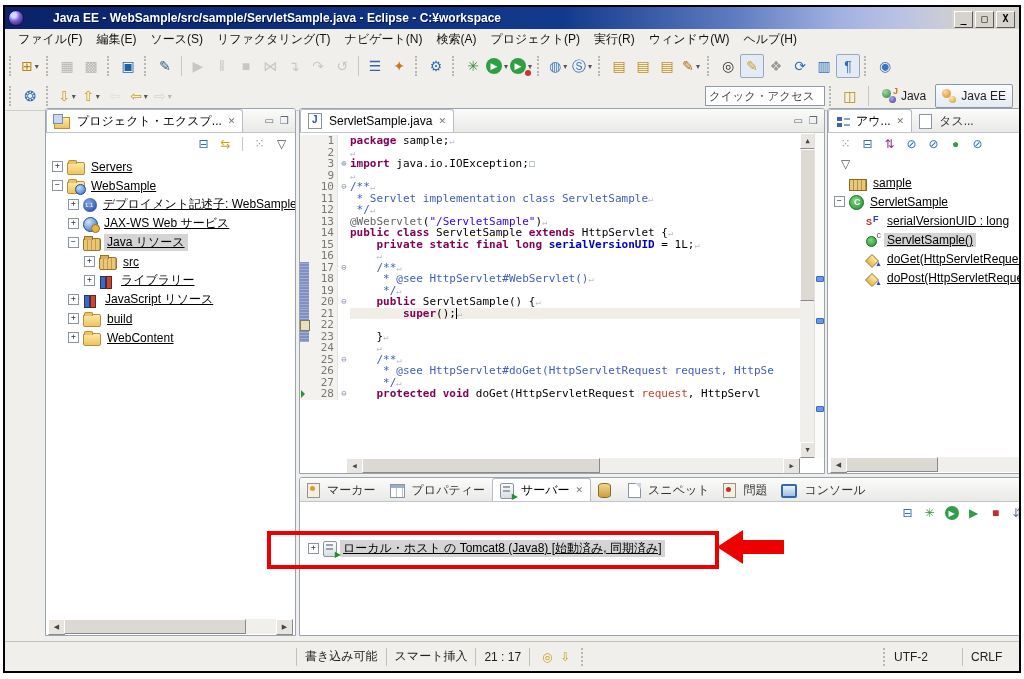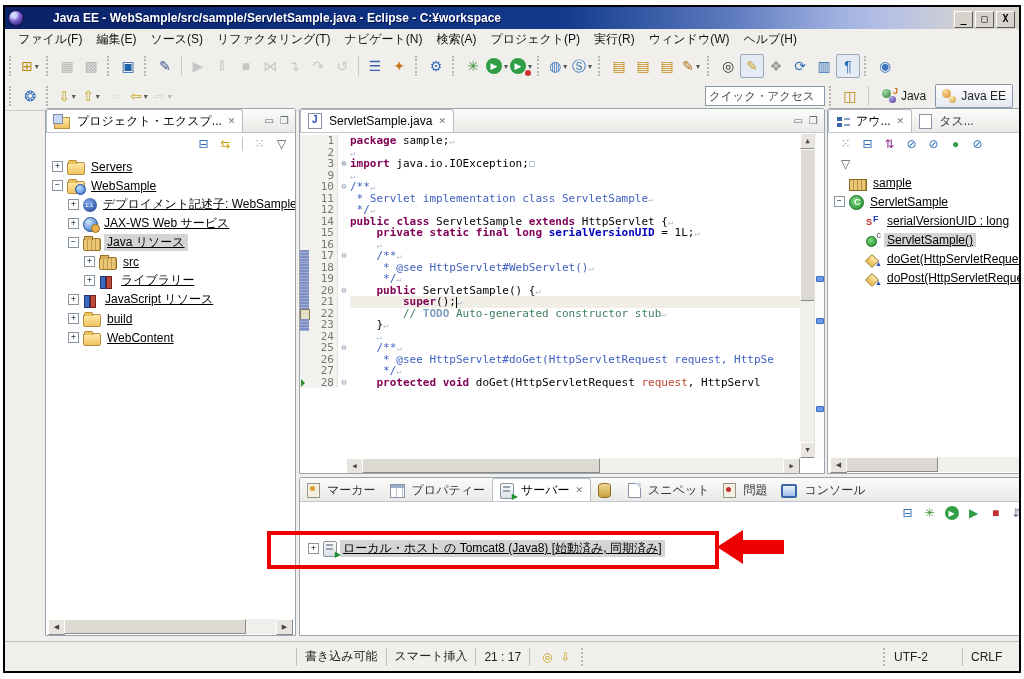--- a/index.html
+++ b/index.html
@@ -444,29 +444,30 @@
     </div>
     <div id="editor-body">
       <div id="code">
           <div class="cl"><span class="ann"></span><span class="num">1</span><span class="fold"></span><span class="txt"><span class="tk-k">package</span><span class="tk-p"> sample;</span><span class="tk-ws">↵</span></span></div>
           <div class="cl"><span class="ann"></span><span class="num">2</span><span class="fold"></span><span class="txt"><span class="tk-ws">↵</span></span></div>
           <div class="cl"><span class="ann"></span><span class="num">3</span><span class="fold">⊕</span><span class="txt"><span class="tk-k">import</span><span class="tk-p"> java.io.IOException;</span><span class="tk-box">☐</span></span></div>
           <div class="cl"><span class="ann"></span><span class="num">9</span><span class="fold"></span><span class="txt"><span class="tk-ws">↵</span></span></div>
           <div class="cl"><span class="ann"></span><span class="num">10</span><span class="fold">⊖</span><span class="txt"><span class="tk-j">/**</span><span class="tk-ws">↵</span></span></div>
           <div class="cl"><span class="ann"></span><span class="num">11</span><span class="fold"></span><span class="txt"><span class="tk-j"> * Servlet implementation class ServletSample</span><span class="tk-ws">↵</span></span></div>
           <div class="cl"><span class="ann"></span><span class="num">12</span><span class="fold"></span><span class="txt"><span class="tk-j"> */</span><span class="tk-ws">↵</span></span></div>
+          <div class="cl"><span class="ann"></span><span class="num">13</span><span class="fold"></span><span class="txt"><span class="tk-a">@WebServlet</span><span class="tk-p">(</span><span class="tk-s">"/ServletSample"</span><span class="tk-p">)</span><span class="tk-ws">↵</span></span></div>
           <div class="cl"><span class="ann"></span><span class="num">14</span><span class="fold"></span><span class="txt"><span class="tk-k">public</span><span class="tk-p"> </span><span class="tk-k">class</span><span class="tk-p"> ServletSample </span><span class="tk-k">extends</span><span class="tk-p"> HttpServlet {</span><span class="tk-ws">↵</span></span></div>
           <div class="cl"><span class="ann"></span><span class="num">15</span><span class="fold"></span><span class="txt"><span class="tk-p">    </span><span class="tk-k">private</span><span class="tk-p"> </span><span class="tk-k">static</span><span class="tk-p"> </span><span class="tk-k">final</span><span class="tk-p"> </span><span class="tk-k">long</span><span class="tk-p"> </span><span class="tk-f">serialVersionUID</span><span class="tk-p"> = 1L;</span><span class="tk-ws">↵</span></span></div>
           <div class="cl"><span class="ann"></span><span class="num">16</span><span class="fold"></span><span class="txt"><span class="tk-p">    </span><span class="tk-ws">↵</span></span></div>
           <div class="cl"><span class="ann selb"></span><span class="num">17</span><span class="fold">⊖</span><span class="txt"><span class="tk-p">    </span><span class="tk-j">/**</span><span class="tk-ws">↵</span></span></div>
           <div class="cl"><span class="ann selb"></span><span class="num">18</span><span class="fold"></span><span class="txt"><span class="tk-j">     * @see HttpServlet#WebServlet()</span><span class="tk-ws">↵</span></span></div>
           <div class="cl"><span class="ann selb"></span><span class="num">19</span><span class="fold"></span><span class="txt"><span class="tk-j">     */</span><span class="tk-ws">↵</span></span></div>
           <div class="cl"><span class="ann selb"></span><span class="num">20</span><span class="fold">⊖</span><span class="txt"><span class="tk-p">    </span><span class="tk-k">public</span><span class="tk-p"> ServletSample() {</span><span class="tk-ws">↵</span></span></div>
           <div class="cl"><span class="ann selb"></span><span class="num">21</span><span class="fold"></span><span class="txt cur"><span class="tk-p">        </span><span class="tk-k">super</span><span class="tk-p">();</span><span class="caret"></span><span class="tk-ws">↵</span></span></div>
-          <div class="cl"><span class="ann selb"><span class="m-todo"></span></span><span class="num">22</span><span class="fold"></span><span class="txt"><span class="tk-p">        </span><span class="tk-c">// </span><span class="tk-todo">TODO</span><span class="tk-c"> Auto-generated constructor stub</span><span class="tk-ws">↵</span></span></div>
+          <div class="cl"><span class="ann selb"><span class="m-todo"></span></span><span class="num">22</span><span class="fold"></span></div>
           <div class="cl"><span class="ann selb"></span><span class="num">23</span><span class="fold"></span><span class="txt"><span class="tk-p">    }</span><span class="tk-ws">↵</span></span></div>
           <div class="cl"><span class="ann"></span><span class="num">24</span><span class="fold"></span><span class="txt"><span class="tk-p">    </span><span class="tk-ws">↵</span></span></div>
           <div class="cl"><span class="ann"></span><span class="num">25</span><span class="fold">⊖</span><span class="txt"><span class="tk-p">    </span><span class="tk-j">/**</span><span class="tk-ws">↵</span></span></div>
           <div class="cl"><span class="ann"></span><span class="num">26</span><span class="fold"></span><span class="txt"><span class="tk-j">     * @see HttpServlet#doGet(HttpServletRequest request, HttpSe</span></span></div>
           <div class="cl"><span class="ann"></span><span class="num">27</span><span class="fold"></span><span class="txt"><span class="tk-j">     */</span><span class="tk-ws">↵</span></span></div>
           <div class="cl"><span class="ann"><span class="m-ovr"></span></span><span class="num">28</span><span class="fold">⊖</span><span class="txt"><span class="tk-p">    </span><span class="tk-k">protected</span><span class="tk-p"> </span><span class="tk-k">void</span><span class="tk-p"> doGet(HttpServletRequest </span><span class="tk-param">request</span><span class="tk-p">, HttpServl</span></span></div>
         </div>
 
       <div class="sb" style="right:9px;top:0;width:15px;bottom:15px;">
         <span class="sb-btn" style="left:0;top:0;width:13px;height:14px;">▲</span>

